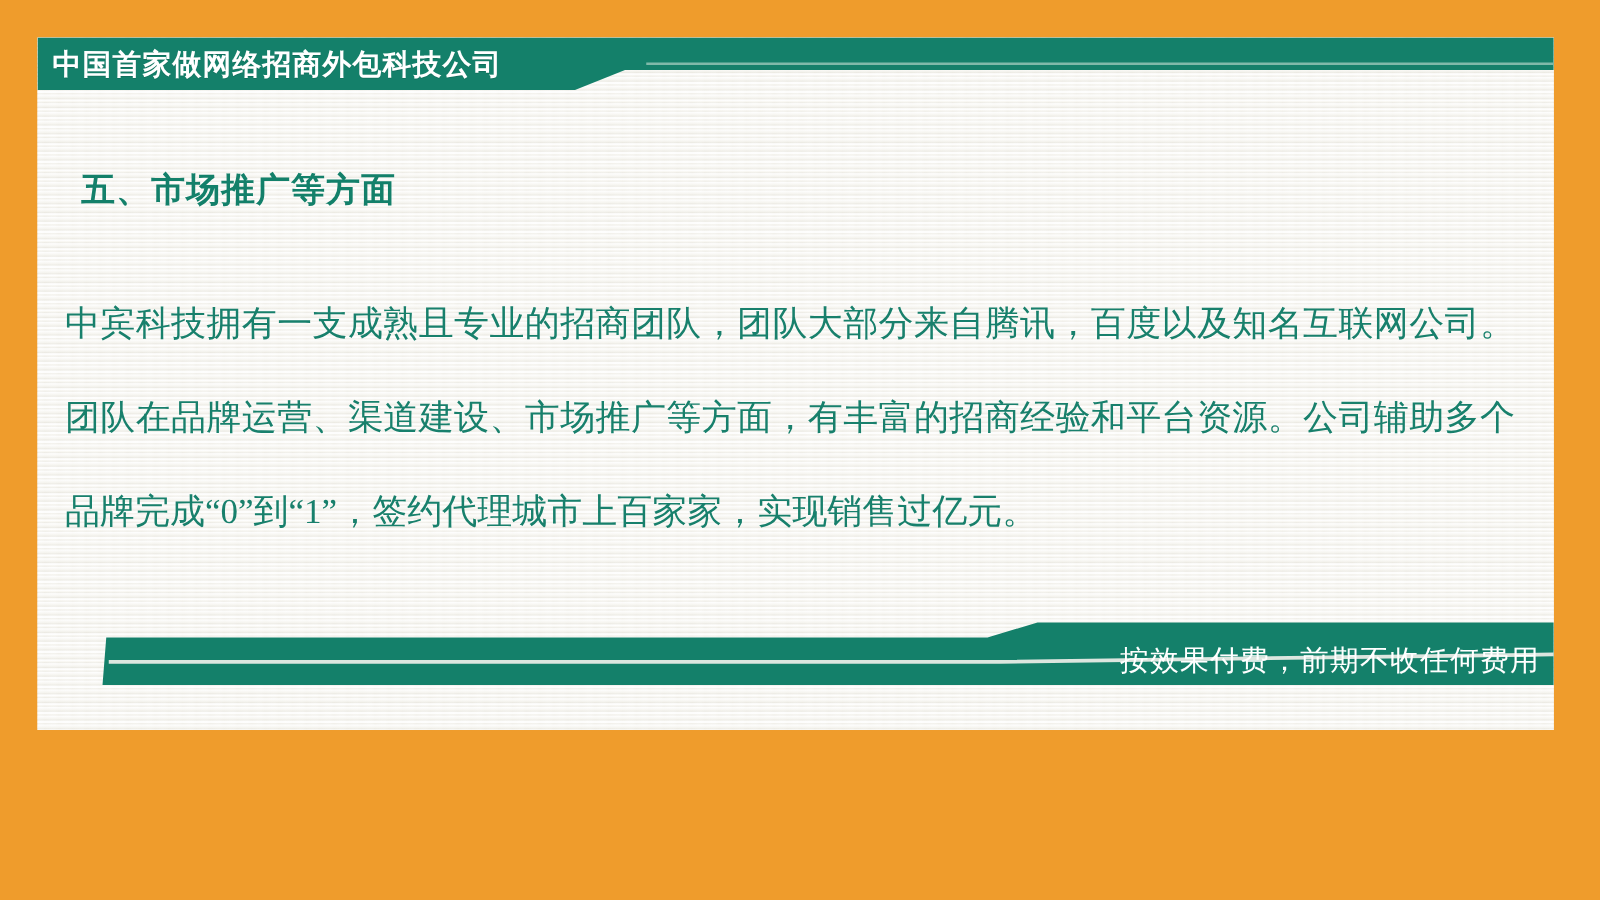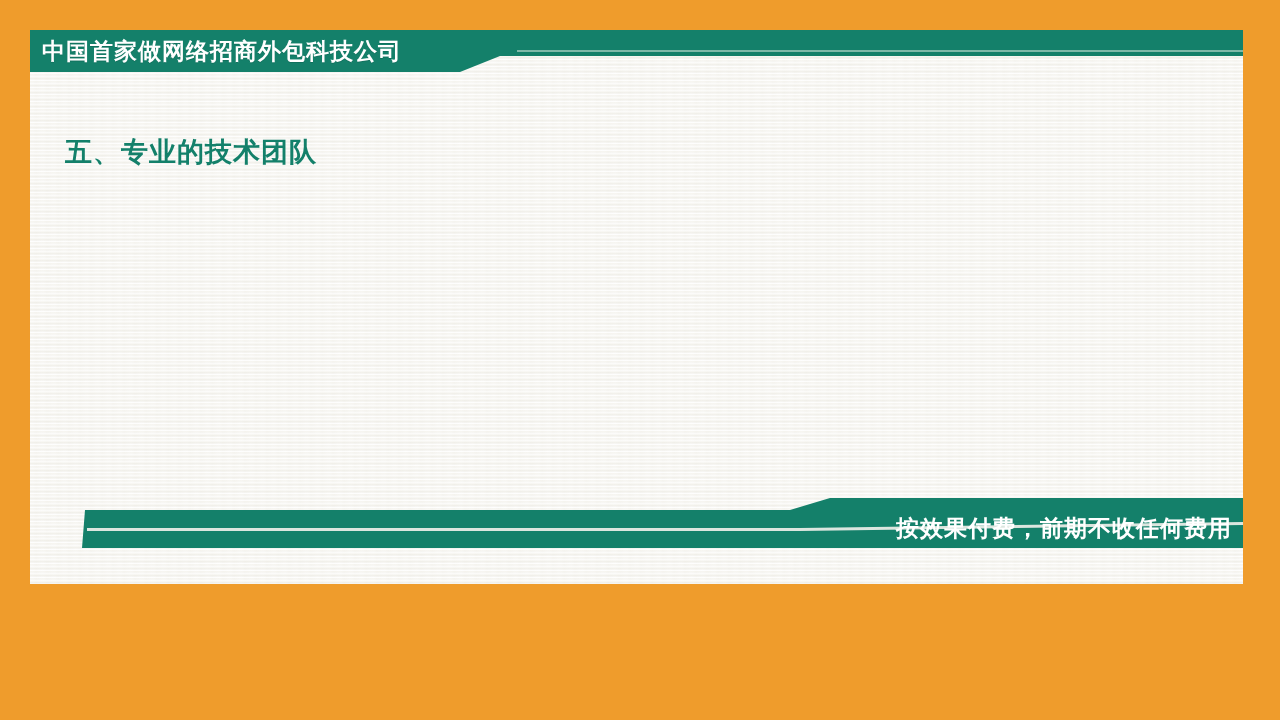--- a/index.html
+++ b/index.html
@@ -132,21 +132,21 @@
     left: 0;
     bottom: 0;
     width: 1213px;
     height: 62px;
   }
   #footer-text {
     position: absolute;
     right: 48px;
     bottom: 44px;
     font-size: 23px;
-    font-weight: bold;
+    font-weight: normal;
     color: #ffffff;
     letter-spacing: 1px;
     white-space: nowrap;
     line-height: 1;
   }
 </style>
 </head>
 <body>
 
 <div id="slide">
@@ -158,22 +158,25 @@
 
       <polygon points="0,0 1213,0 1213,26 470,26 430,42 0,42" fill="#14806a"></polygon>
 
       <rect x="487" y="20" width="726" height="2" fill="#7fb9a9"></rect>
     </svg>
   </div>
   <div id="header-title">中国首家做网络招商外包科技公司</div>
 
   <div id="content">
 
-    <div id="section-heading">五、专业的技术团队</div>
+    <div id="section-heading">五、市场推广等方面</div>
 
+    <div id="body-copy">
+      <p>中宾科技拥有一支成熟且专业的招商团队，团队大部分来自腾讯，百度以及知名互联网公司。团队在品牌运营、渠道建设、市场推广等方面，有丰富的招商经验和平台资源。公司辅助多个品牌完成“0”到“1”，签约代理城市上百家家，实现销售过亿元。</p>
+    </div>
 
   </div>
 
   <div id="footer-band">
     <svg id="footer-shape" viewBox="0 0 1213 62" preserveAspectRatio="none">
 
       <polygon points="55,18 760,18 800,6 1213,6 1213,56 52,56" fill="#14806a"></polygon>
 
       <polygon points="57,36 770,36 1213,30 1213,33 770,39 57,39" fill="#f2f1ec" opacity="0.9"></polygon>
     </svg>

